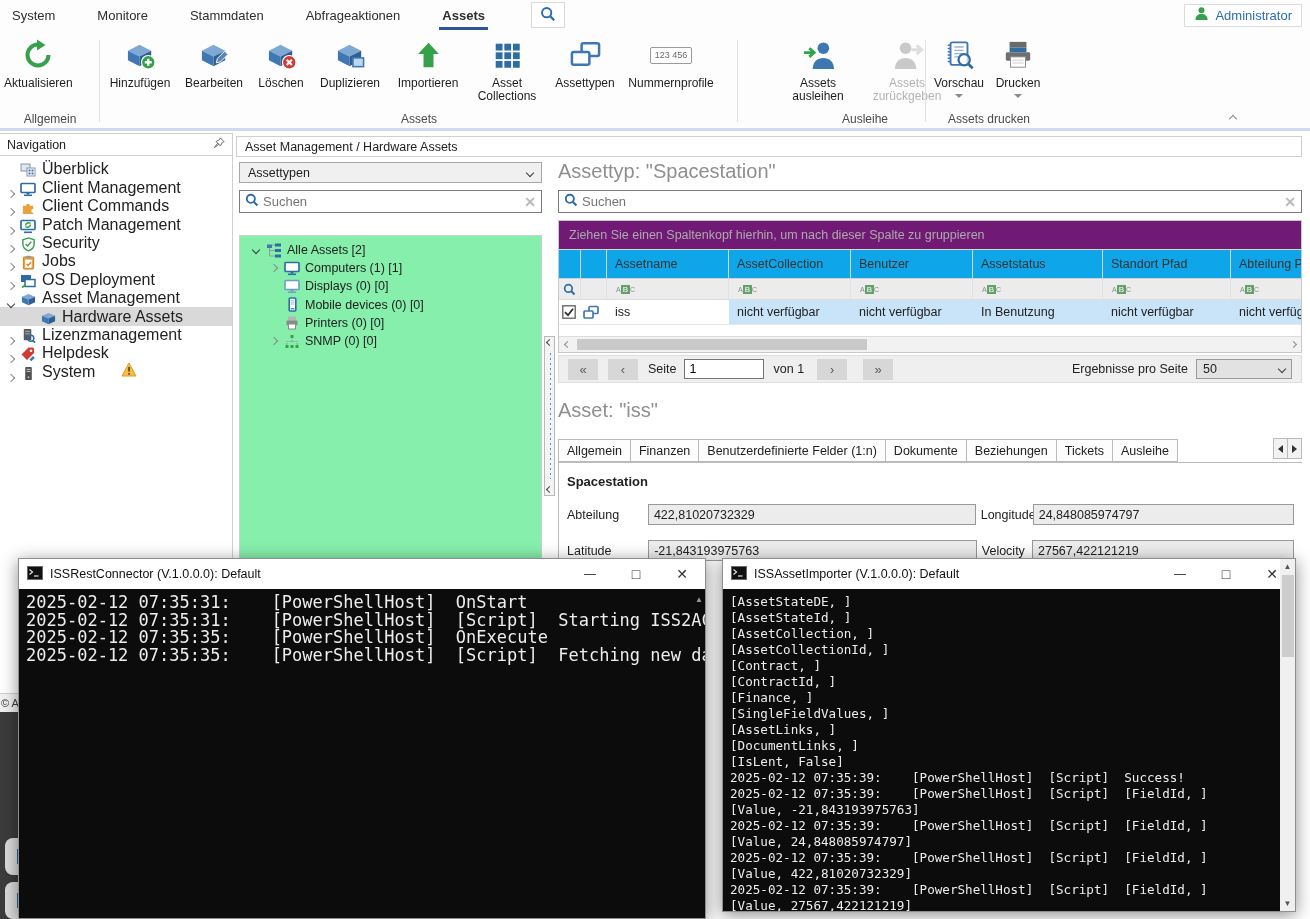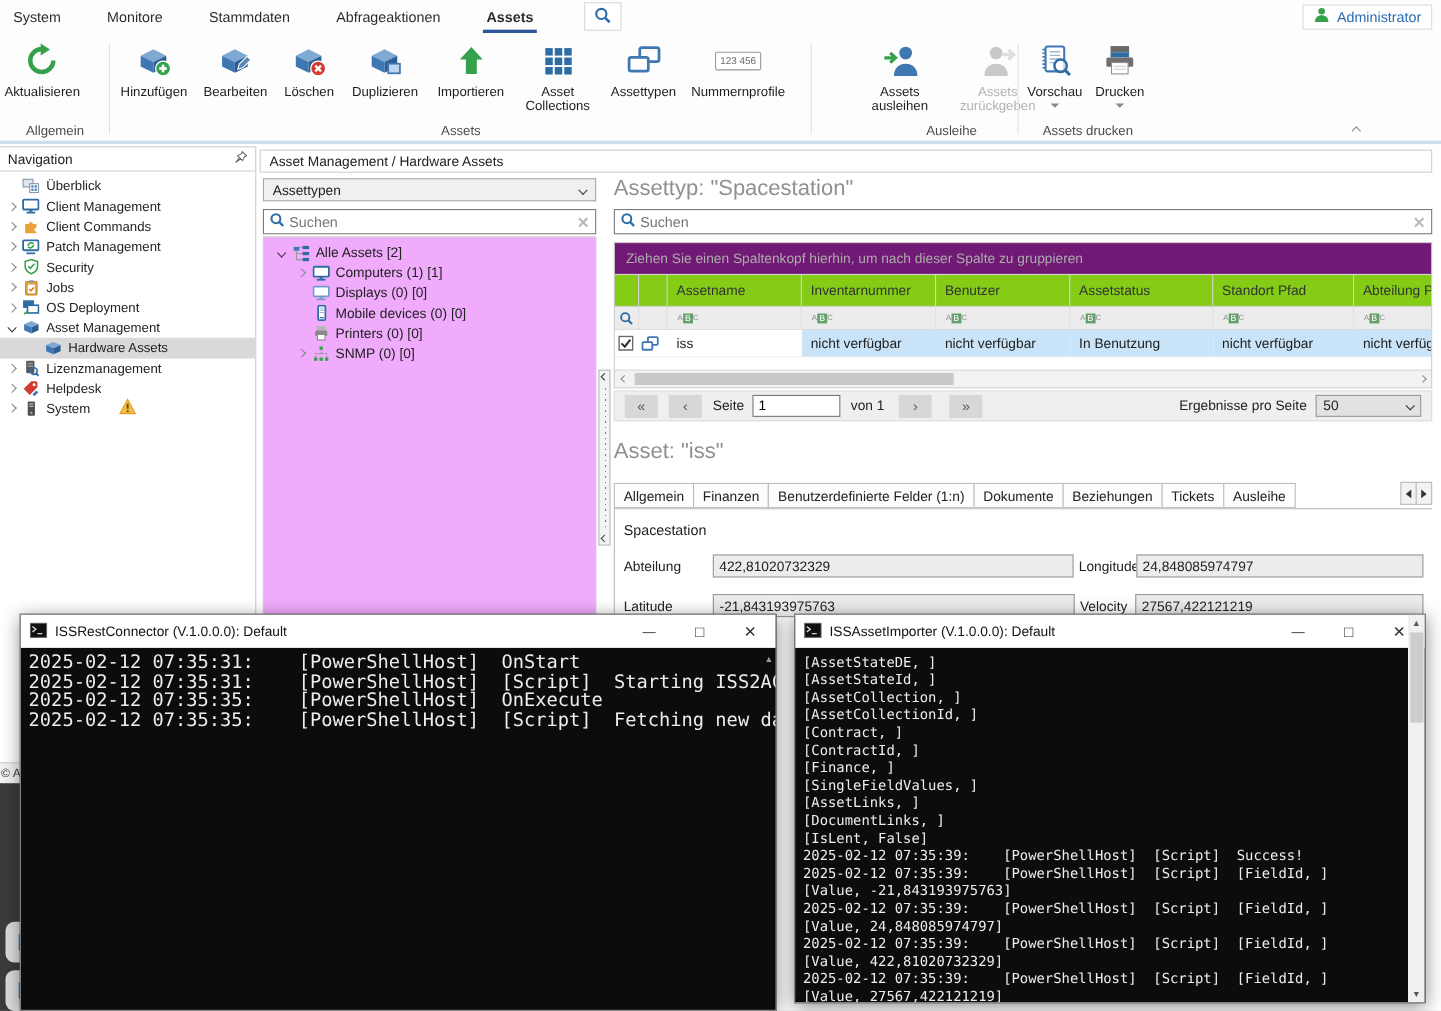--- a/index.html
+++ b/index.html
@@ -25,51 +25,51 @@
   .badge123{border:1px solid #9a9a9a;border-radius:2px;color:#6a6a6a;font-size:9px;padding:1px 4px;background:#fff}
   .ribbon-line{position:absolute;top:128px;left:0;right:0;height:3px;background:#ccdcec}
   .chev{display:inline-block;width:6px;height:6px;border-right:1.5px solid #8a8a8a;border-bottom:1.5px solid #8a8a8a}
   .chev.r{transform:rotate(-45deg)}
   .chev.d{transform:rotate(45deg);border-color:#3a3a3a}
   .chev.u{transform:rotate(-135deg)}
   
   .nav{position:absolute;top:133px;left:0;width:233px;bottom:0;background:#fff;border-right:1px solid #cfcfcf}
   .nav-h{height:23px;border-bottom:1px solid #cfcfcf;border-top:1px solid #cfcfcf;display:flex;align-items:center;padding:0 7px;font-size:12.5px;color:#222}
   .nav-items{padding-top:4px}
-  .nav-item{height:18.4px;display:flex;align-items:center;font-size:12px;padding-left:4px;white-space:nowrap}
+  .nav-item{height:18.4px;display:flex;align-items:flex-end;font-size:16px;padding-left:4px;white-space:nowrap}
   .nav-item .chevslot{width:14px;display:flex;justify-content:center}
   .nav-item .nicon{width:20px;display:flex;justify-content:center;margin-right:4px}
   .nav-item.selected{background:#d9d9d9}
   .nav-item.child{padding-left:38px}
   
   .breadcrumb{position:absolute;left:236px;top:136px;width:1066px;height:21px;border:1px solid #cfcfcf;background:#fff;display:flex;align-items:center;padding-left:8px;font-size:12.5px}
   
   .treepanel{position:absolute;left:239px;top:162px;width:303px}
   .dropdown{height:21px;background:#f0f0f0;border:1px solid #a8a8a8;display:flex;align-items:center;padding:0 8px;font-size:12.5px}
   .dropdown .chev{margin-left:auto}
   .searchbox{margin-top:7px;height:23px;border:1px solid #7c7c7c;background:#fff;display:flex;align-items:center;padding:0 5px}
   .searchbox input{border:none;outline:none;flex:1;font-size:13px;font-family:inherit;color:#333;background:transparent;min-width:10px}
   .searchbox .clear{color:#b9b9b9;font-weight:bold;font-size:14px}
-  .treebox{margin-top:2px;border:1px solid #cfcfcf;height:518px;padding-top:5px;background:#f0abfc}
+  .treebox{margin-top:22px;border:1px solid #cfcfcf;height:518px;padding-top:5px;background:#86efac}
   .tree-item{height:18.2px;display:flex;align-items:center;font-size:12.5px;white-space:nowrap}
   .tree-item .chevslot{width:16px;display:flex;justify-content:center}
   .tree-item .ticon{width:20px;display:flex;justify-content:center;margin-right:3px}
   .tree-item.l0{padding-left:8px}
   .tree-item.l1{padding-left:26px}
   .tree-item.selected{background:#d9d9d9}
   
   .splitter{position:absolute;left:544px;top:336px;width:11px;height:160px;border:1px solid #b9b9b9;background:#f4f4f4;display:flex;flex-direction:column;align-items:center;justify-content:space-between;padding:3px 0}
   .splitter::before{content:"";position:absolute;top:16px;bottom:16px;left:4.5px;width:1px;background-image:repeating-linear-gradient(#5b87b5 0 1.5px,transparent 1.5px 5px)}
   .sarr{width:5px;height:5px;border-left:1.5px solid #444;border-bottom:1.5px solid #444;transform:rotate(45deg)}
   
   .rp{position:absolute;left:558px;top:160px;width:744px}
   .ptitle{font-size:20px;color:#8f8f8f;height:28px;white-space:nowrap}
   .grid{border:1px solid #c9c9c9;margin-top:7px}
   .gbbar{height:29px;background:#701a75;border-bottom:1px solid #d9d9d9;display:flex;align-items:center;padding:0 10px;color:#ababab;font-size:12.5px}
-  .thead{display:flex;height:29px;background:#84cc16;border-bottom:1px solid #cfcfcf}
+  .thead{display:flex;height:29px;background:#0ea5e9;border-bottom:1px solid #cfcfcf}
   .th{border-right:1px solid #d4d4d4;display:flex;align-items:center;padding-left:8px;font-size:12.5px;color:#333;overflow:hidden;white-space:nowrap}
   .tfilter{display:flex;height:21px;background:#ececec;border-bottom:1px solid #dcdcdc}
   .tf{border-right:1px solid #e2e2e2;display:flex;align-items:center;padding-left:9px;overflow:hidden}
   .abc{display:inline-flex;align-items:center;line-height:9px}
   .abc i{font-style:normal;color:#8a8a8a;font-size:7px}
   .abc b{background:#63a06a;color:#fff;font-size:8px;padding:0 1.5px;margin:0 0.5px;font-weight:normal}
   .trow{display:flex;height:25px;border-bottom:1px solid #e8e8e8;background:#fff}
   .td{display:flex;align-items:center;padding-left:8px;font-size:12.5px;overflow:hidden;white-space:nowrap}
   .td.blue{background:#c9e4f8}
   .c0{width:22px;padding-left:3px}.c1{width:26px;padding-left:2px}.c2{width:122px}.c3{width:122px}.c4{width:122px}.c5{width:130px}.c6{width:128px}.c7{flex:1;border-right:none}
@@ -88,21 +88,21 @@
   
   .dtitle{margin-top:16px;font-size:20px;color:#8f8f8f;height:26px}
   .tabs{display:flex;align-items:flex-end;margin-top:8px;position:relative;height:29px}
   .tab{height:23px;padding:0 8px;border:1px solid #bbb;margin-right:-1px;background:#fdfdfd;font-size:12.5px;display:flex;align-items:center;white-space:nowrap;color:#222}
   .tab.active{height:29px;background:#fff;z-index:2;border-bottom:1px solid #fff;font-size:12.5px}
   .tabscroll{position:absolute;right:0;bottom:3px;display:flex;z-index:3}
   .tsbtn{width:15px;height:21px;border:1px solid #bbb;background:#f2f2f2;display:flex;align-items:center;justify-content:center;margin-left:-1px}
   .tri-l{width:0;height:0;border-top:4px solid transparent;border-bottom:4px solid transparent;border-right:5px solid #333}
   .tri-r{width:0;height:0;border-top:4px solid transparent;border-bottom:4px solid transparent;border-left:5px solid #333}
   .tabcontent{border-top:1px solid #bbb;border-left:1px solid #bbb;background:#fff;padding:11px 8px 20px;min-height:110px}
-  .sectitle{font-weight:normal;font-size:13px}
+  .sectitle{font-weight:bold;font-size:13px}
   .frow{display:flex;align-items:center;margin-top:15px}
   .flabel{width:84px;font-size:12.5px}
   .finput{width:340px;height:21px;background:#ececec;border:1px solid #999;font-size:12.5px;display:flex;align-items:center;padding-left:5px}
   .flabel2{width:52px;font-size:12.5px;margin-left:5px}
   .finput.f2{width:271px}
   
   .statstrip{position:absolute;left:0;top:693px;width:62px;height:19px;background:#f2f2f2;border-top:1px solid #cfcfcf;display:flex;align-items:center;padding-left:1px;font-size:11px;color:#3c3c3c;z-index:5;white-space:nowrap;overflow:hidden}
   .darkdock{position:absolute;left:0;top:712px;width:62px;bottom:0;background:#3c3c3c;z-index:5}
   .dockbtn{position:absolute;left:5px;width:42px;height:37px;background:#dcdcdc;border-radius:8px;display:flex;align-items:center;justify-content:center}
   .docicon{width:19px;height:15px;background:#fff;border:1px solid #2e6da4;border-left:4px solid #2e6da4;background-image:repeating-linear-gradient(#fff 0 1.5px,#3f77b3 1.5px 3px)}
@@ -614,21 +614,21 @@
     </div>
 
     <div class="grid">
       <div class="gbbar">
         <span>Ziehen Sie einen Spaltenkopf hierhin, um nach dieser Spalte zu gruppieren</span>
       </div>
       <div class="thead">
         <div class="th c0"></div>
         <div class="th c1"></div>
         <div class="th c2">Assetname</div>
-        <div class="th c3">Inventarnummer</div>
+        <div class="th c3">AssetCollection</div>
         <div class="th c4">Benutzer</div>
         <div class="th c5">Assetstatus</div>
         <div class="th c6">Standort Pfad</div>
         <div class="th c7">Abteilung Pfad</div>
       </div>
       <div class="tfilter">
         <div class="tf c0" style="padding-left:4px">
             <svg width="13" height="13" viewBox="0 0 18 18">
               <circle cx="7.5" cy="7.5" r="5.2" fill="none" stroke="#2e6da4" stroke-width="2.4"></circle>
               <path d="M11.5 11.5 l4.5 4.5" stroke="#2e6da4" stroke-width="2.8"></path>

